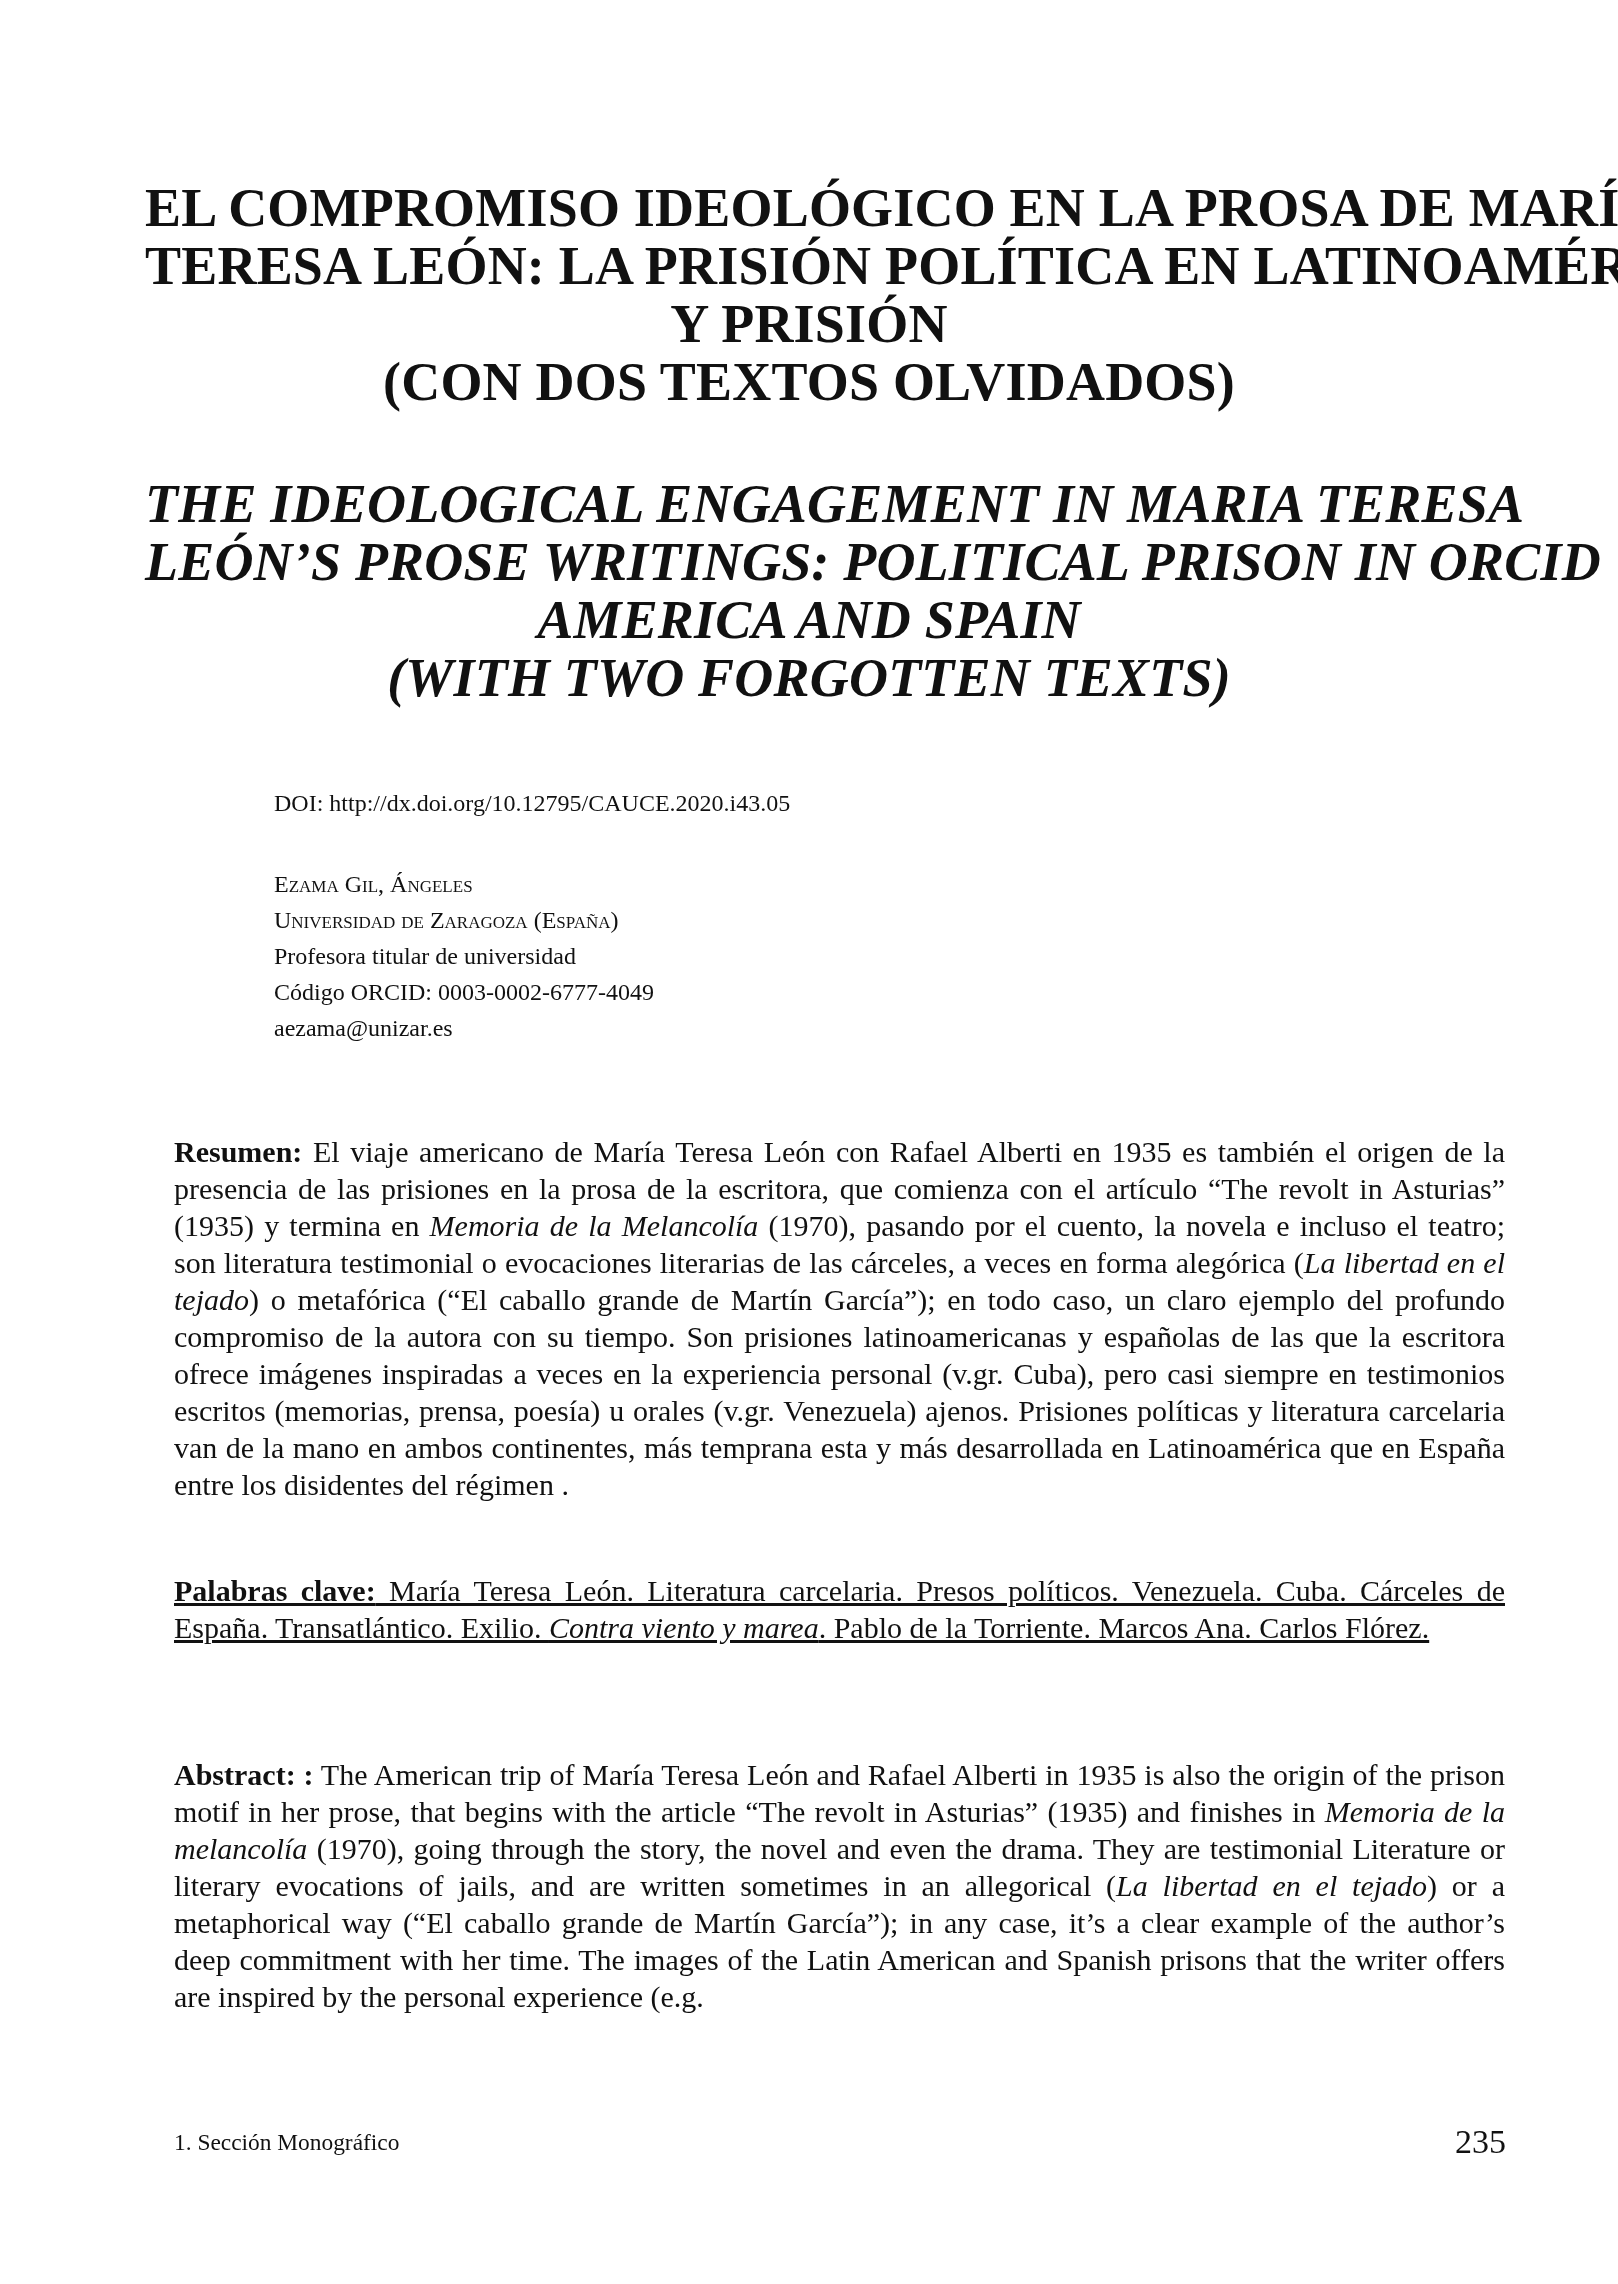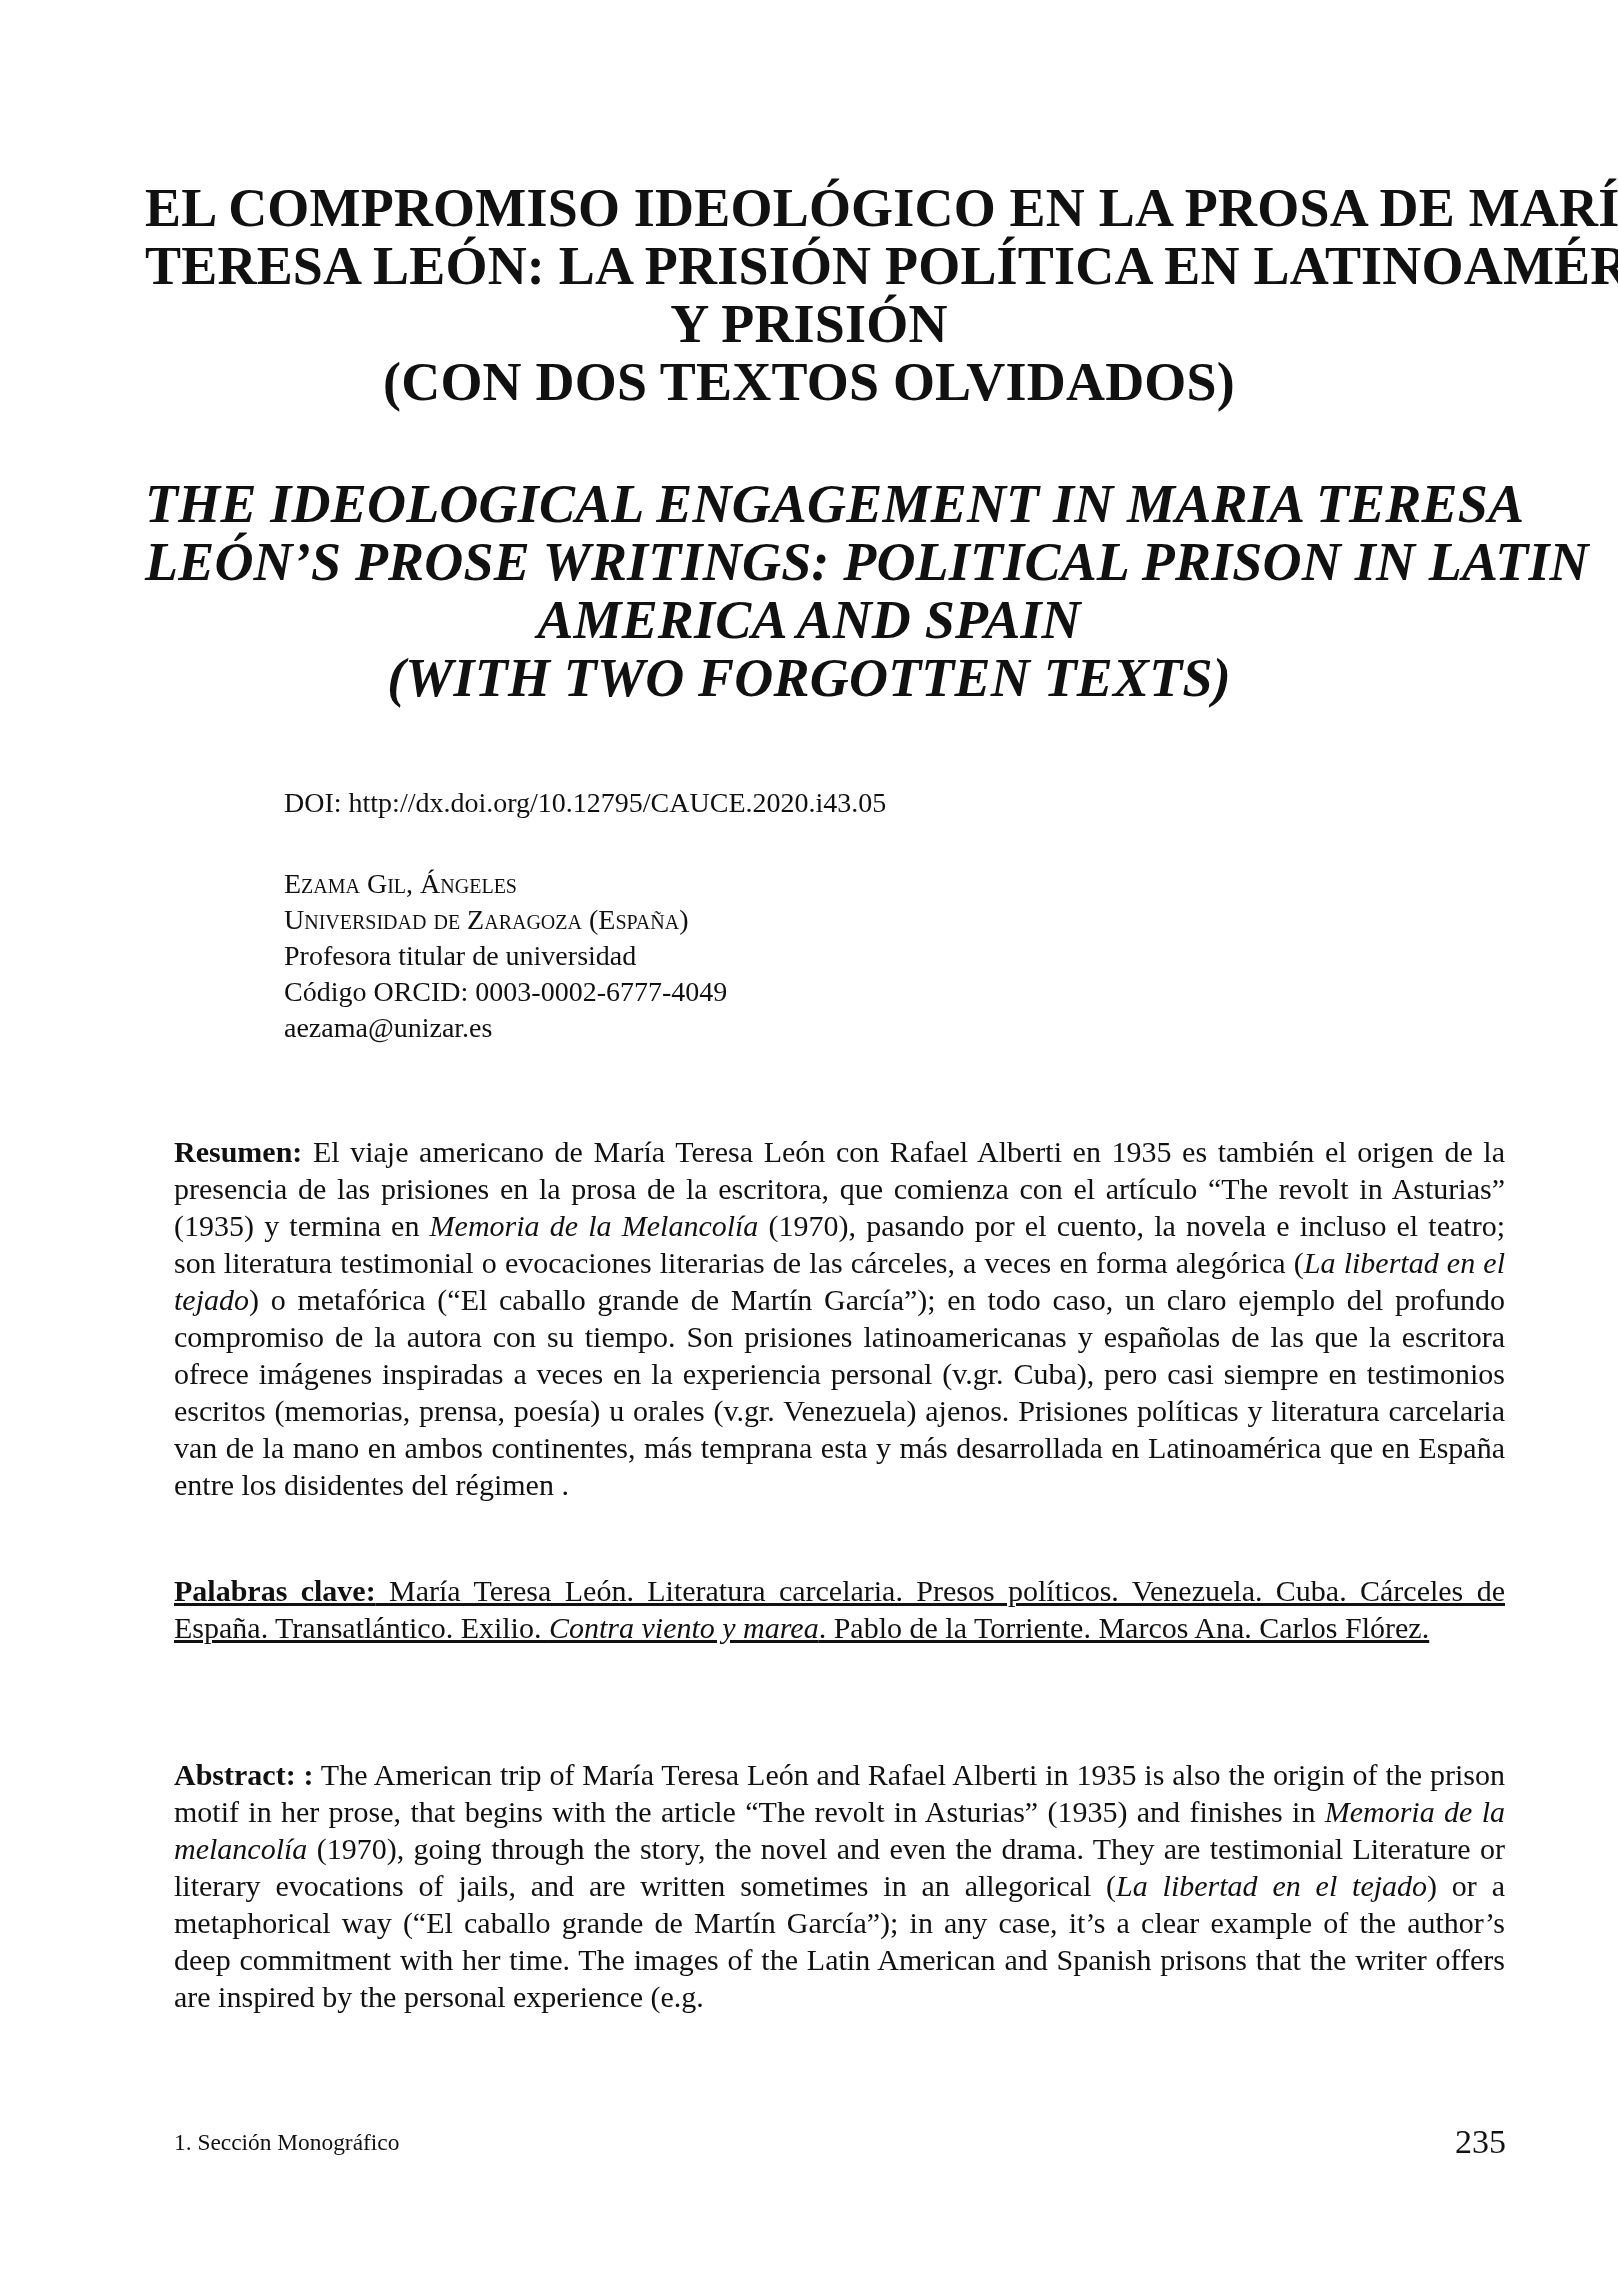--- a/index.html
+++ b/index.html
@@ -10,21 +10,21 @@
     .page { position: absolute; left: 0; top: 0; width: 1619px; height: 2284px; }
 
     .title-block {
       position: absolute; left: 145px; width: 1328px; text-align: center;
       font-weight: bold; font-size: 54px; line-height: 58px; letter-spacing: 0.2px;
     }
     .title-es { top: 179px; }
     .title-en { top: 475px; font-style: italic; }
     .title-line { display: block; white-space: nowrap; }
 
-    .meta { position: absolute; left: 284px; font-size: 28px; line-height: 36px; }
+    .meta { position: absolute; left: 274px; font-size: 24px; line-height: 36px; }
     .doi { top: 785px; }
     .author-block { top: 866px; }
     .meta-line { display: block; white-space: nowrap; }
     .smallcaps { font-variant: small-caps; }
 
     .para {
       position: absolute; left: 174px; width: 1331px;
       font-size: 30px; line-height: 37px; text-align: justify;
     }
     .para b { font-weight: bold; }
@@ -47,21 +47,21 @@
 
   <div class="title-block title-es">
     <span class="title-line">EL COMPROMISO IDEOLÓGICO EN LA PROSA DE MARÍA</span>
     <span class="title-line">TERESA LEÓN: LA PRISIÓN POLÍTICA EN LATINOAMÉRICA</span>
     <span class="title-line">Y PRISIÓN</span>
     <span class="title-line">(CON DOS TEXTOS OLVIDADOS)</span>
   </div>
 
   <div class="title-block title-en">
     <span class="title-line">THE IDEOLOGICAL ENGAGEMENT IN MARIA TERESA</span>
-    <span class="title-line">LEÓN’S PROSE WRITINGS: POLITICAL PRISON IN LATIN</span>
+    <span class="title-line">LEÓN’S PROSE WRITINGS: POLITICAL PRISON IN ORCID</span>
     <span class="title-line">AMERICA AND SPAIN</span>
     <span class="title-line">(WITH TWO FORGOTTEN TEXTS)</span>
   </div>
 
   <div class="meta doi">DOI: http://dx.doi.org/10.12795/CAUCE.2020.i43.05</div>
 
   <div class="meta author-block">
     <span class="meta-line smallcaps">Ezama Gil, Ángeles</span>
     <span class="meta-line smallcaps">Universidad de Zaragoza (España)</span>
     <span class="meta-line">Profesora titular de universidad</span>

